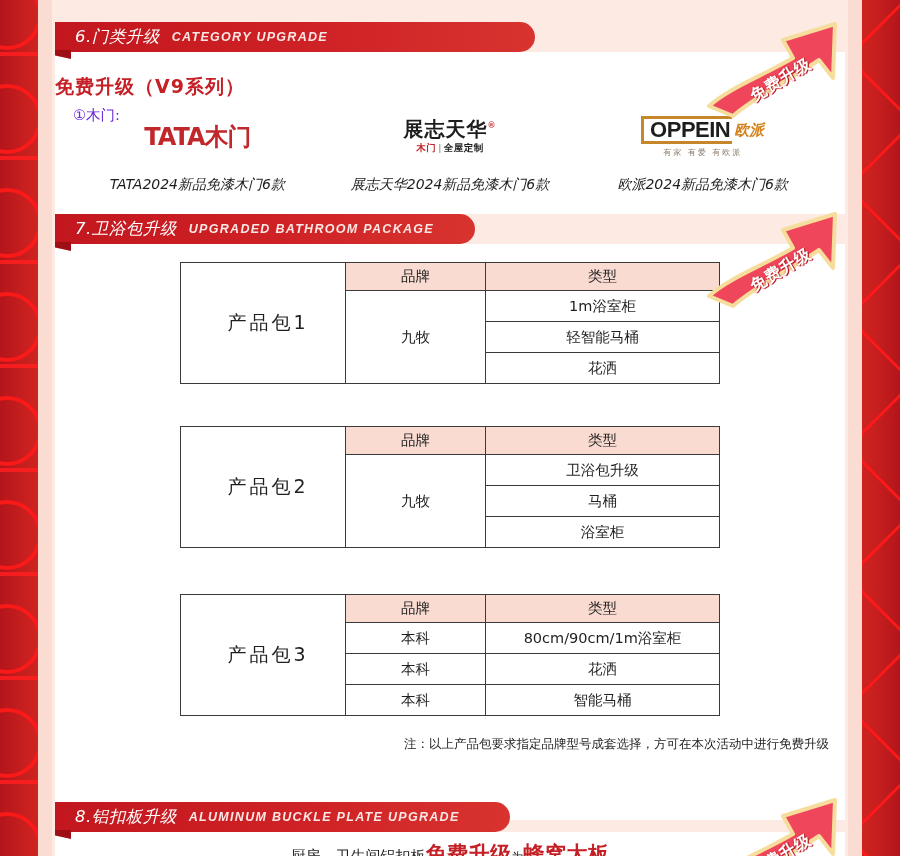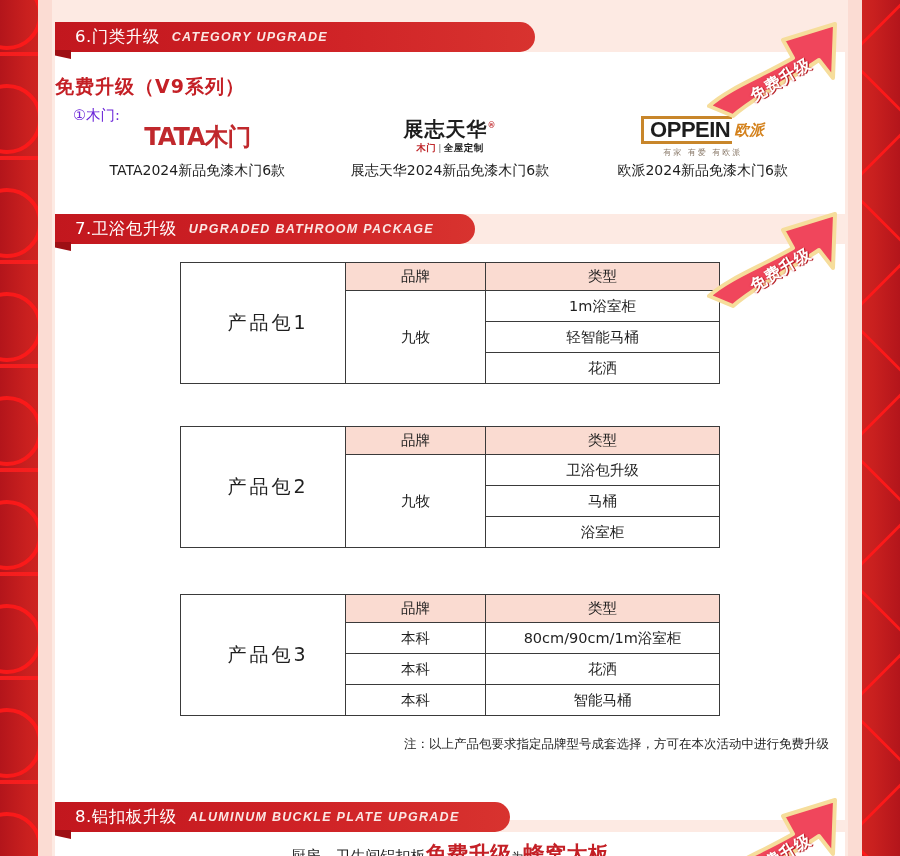--- a/index.html
+++ b/index.html
@@ -79,20 +79,21 @@
     position: absolute;
     left: 0; bottom: -7px;
     width: 16px; height: 9px;
     background: #9d0f14;
     clip-path: polygon(0 0, 100% 0, 100% 100%, 0 60%);
   }
   .band-cn {
     color: #fff; font-size: 16.5px; font-weight: 400;
     letter-spacing: .5px;
     font-family: "DejaVu Sans", sans-serif;
+    font-style: italic;
   }
   .band-en {
     color: #fbe7e4; font-size: 12.5px; font-style: italic;
     font-weight: 700; letter-spacing: 1.3px;
     margin-left: 12px;
     font-family: "Liberation Sans", sans-serif;
   }
 
   
   .ribbon {
@@ -166,22 +167,23 @@
   .logo-op-cn {
     color: #d4821d; font-size: 15px; font-weight: 700;
     font-family: "DejaVu Serif", serif; font-style: italic;
     margin-left: 2px;
   }
   .logo-op-tag {
     font-size: 8px; color: #8a7a6a; letter-spacing: 2px;
     margin-top: 3px; font-family: "DejaVu Sans", sans-serif;
   }
   .brand-caption {
-    margin-top: 2px; font-size: 14px; color: #1d1d1d;
-    font-family: "DejaVu Sans", sans-serif;
+    margin-top: 16px; font-size: 14px; color: #1d1d1d;
+    font-family: "DejaVu Sans", sans-serif;
+    font-style: italic;
   }
 
   
   #sec7 { top: 214px; }
   #sec7 .panel { height: 576px; padding-top: 18px; }
 
   .pkg-table {
     width: 540px;
     margin: 0 auto 0 auto;
     border-collapse: collapse;

